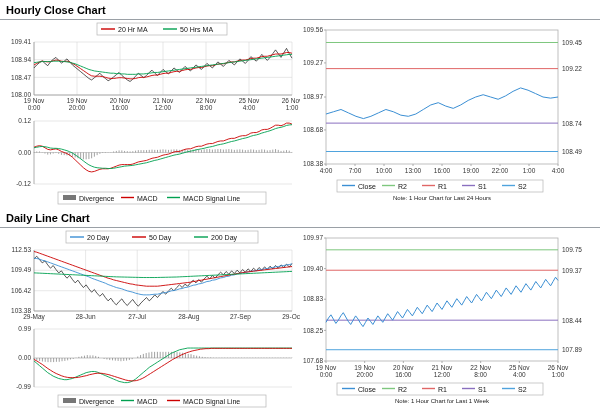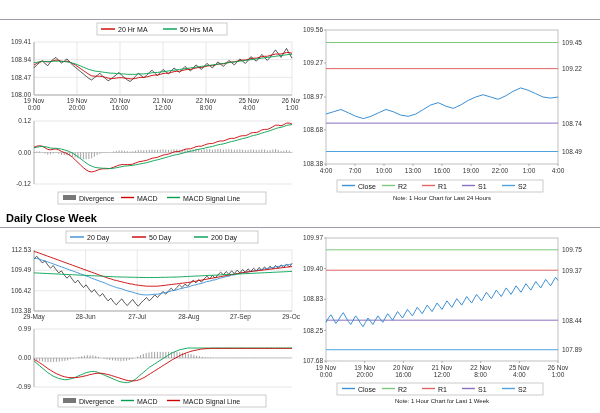--- a/index.html
+++ b/index.html
@@ -30,23 +30,24 @@
   .axisline{stroke:#9b9b9b;stroke-width:0.8;}
   .frame{fill:none;stroke:#b0b0b0;stroke-width:0.8;}
   .zeroline{stroke:#bdbdbd;stroke-width:0.6;}
   .bar-div{stroke:#7a7a7a;stroke-width:0.7;}
 </style>
 </head>
 <body>
 
 <div class="page">
 
+  <div class="section-title" id="title-hourly">Hourly Close Chart</div>
   <div class="hr" id="hr-hourly"></div>
 
-  <div class="section-title" id="title-daily">Daily Close Week</div>
+  <div class="section-title" id="title-daily">Daily Line Chart</div>
   <div class="hr" id="hr-daily"></div>
 
   <div class="panel" style="left:0px;top:20px;">
       <svg id="svg-hourly-price" width="300" height="95">
         <g>
           <line x1="34" x2="292" y1="75" y2="75" class="gridline"></line>
           <text x="31" y="77.2" class="axis-label" text-anchor="end" font-size="6">108.00</text>
           <line x1="34" x2="292" y1="57.333333333333336" y2="57.333333333333336" class="gridline"></line>
           <text x="31" y="59.53333333333334" class="axis-label" text-anchor="end" font-size="6">108.47</text>
           <line x1="34" x2="292" y1="39.66666666666667" y2="39.66666666666667" class="gridline"></line>

